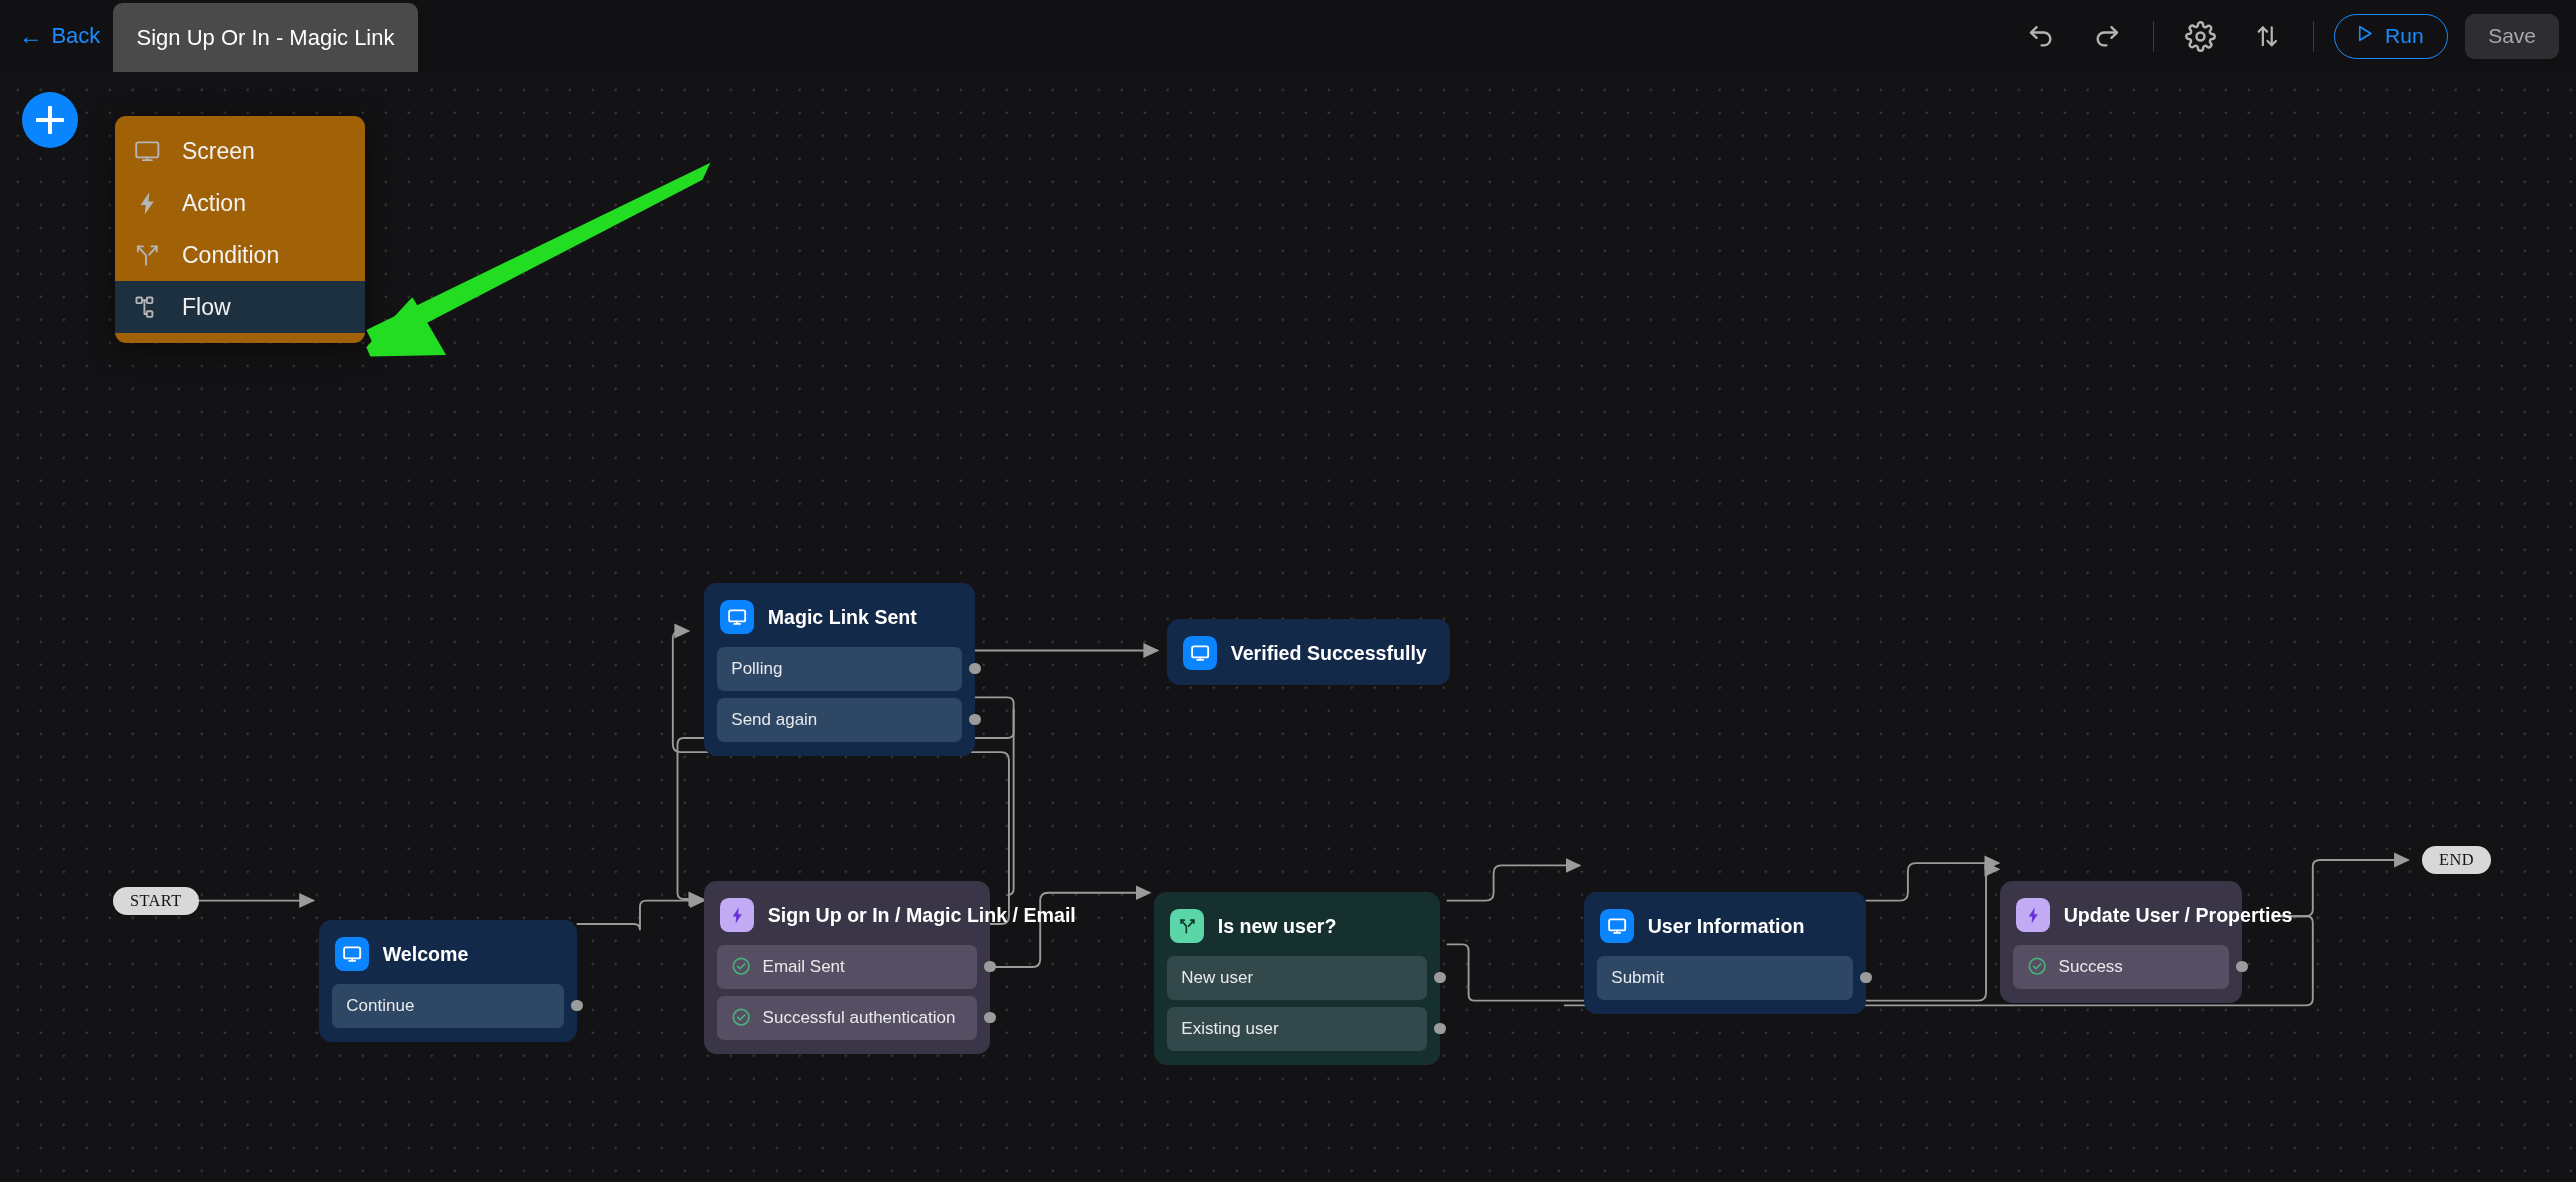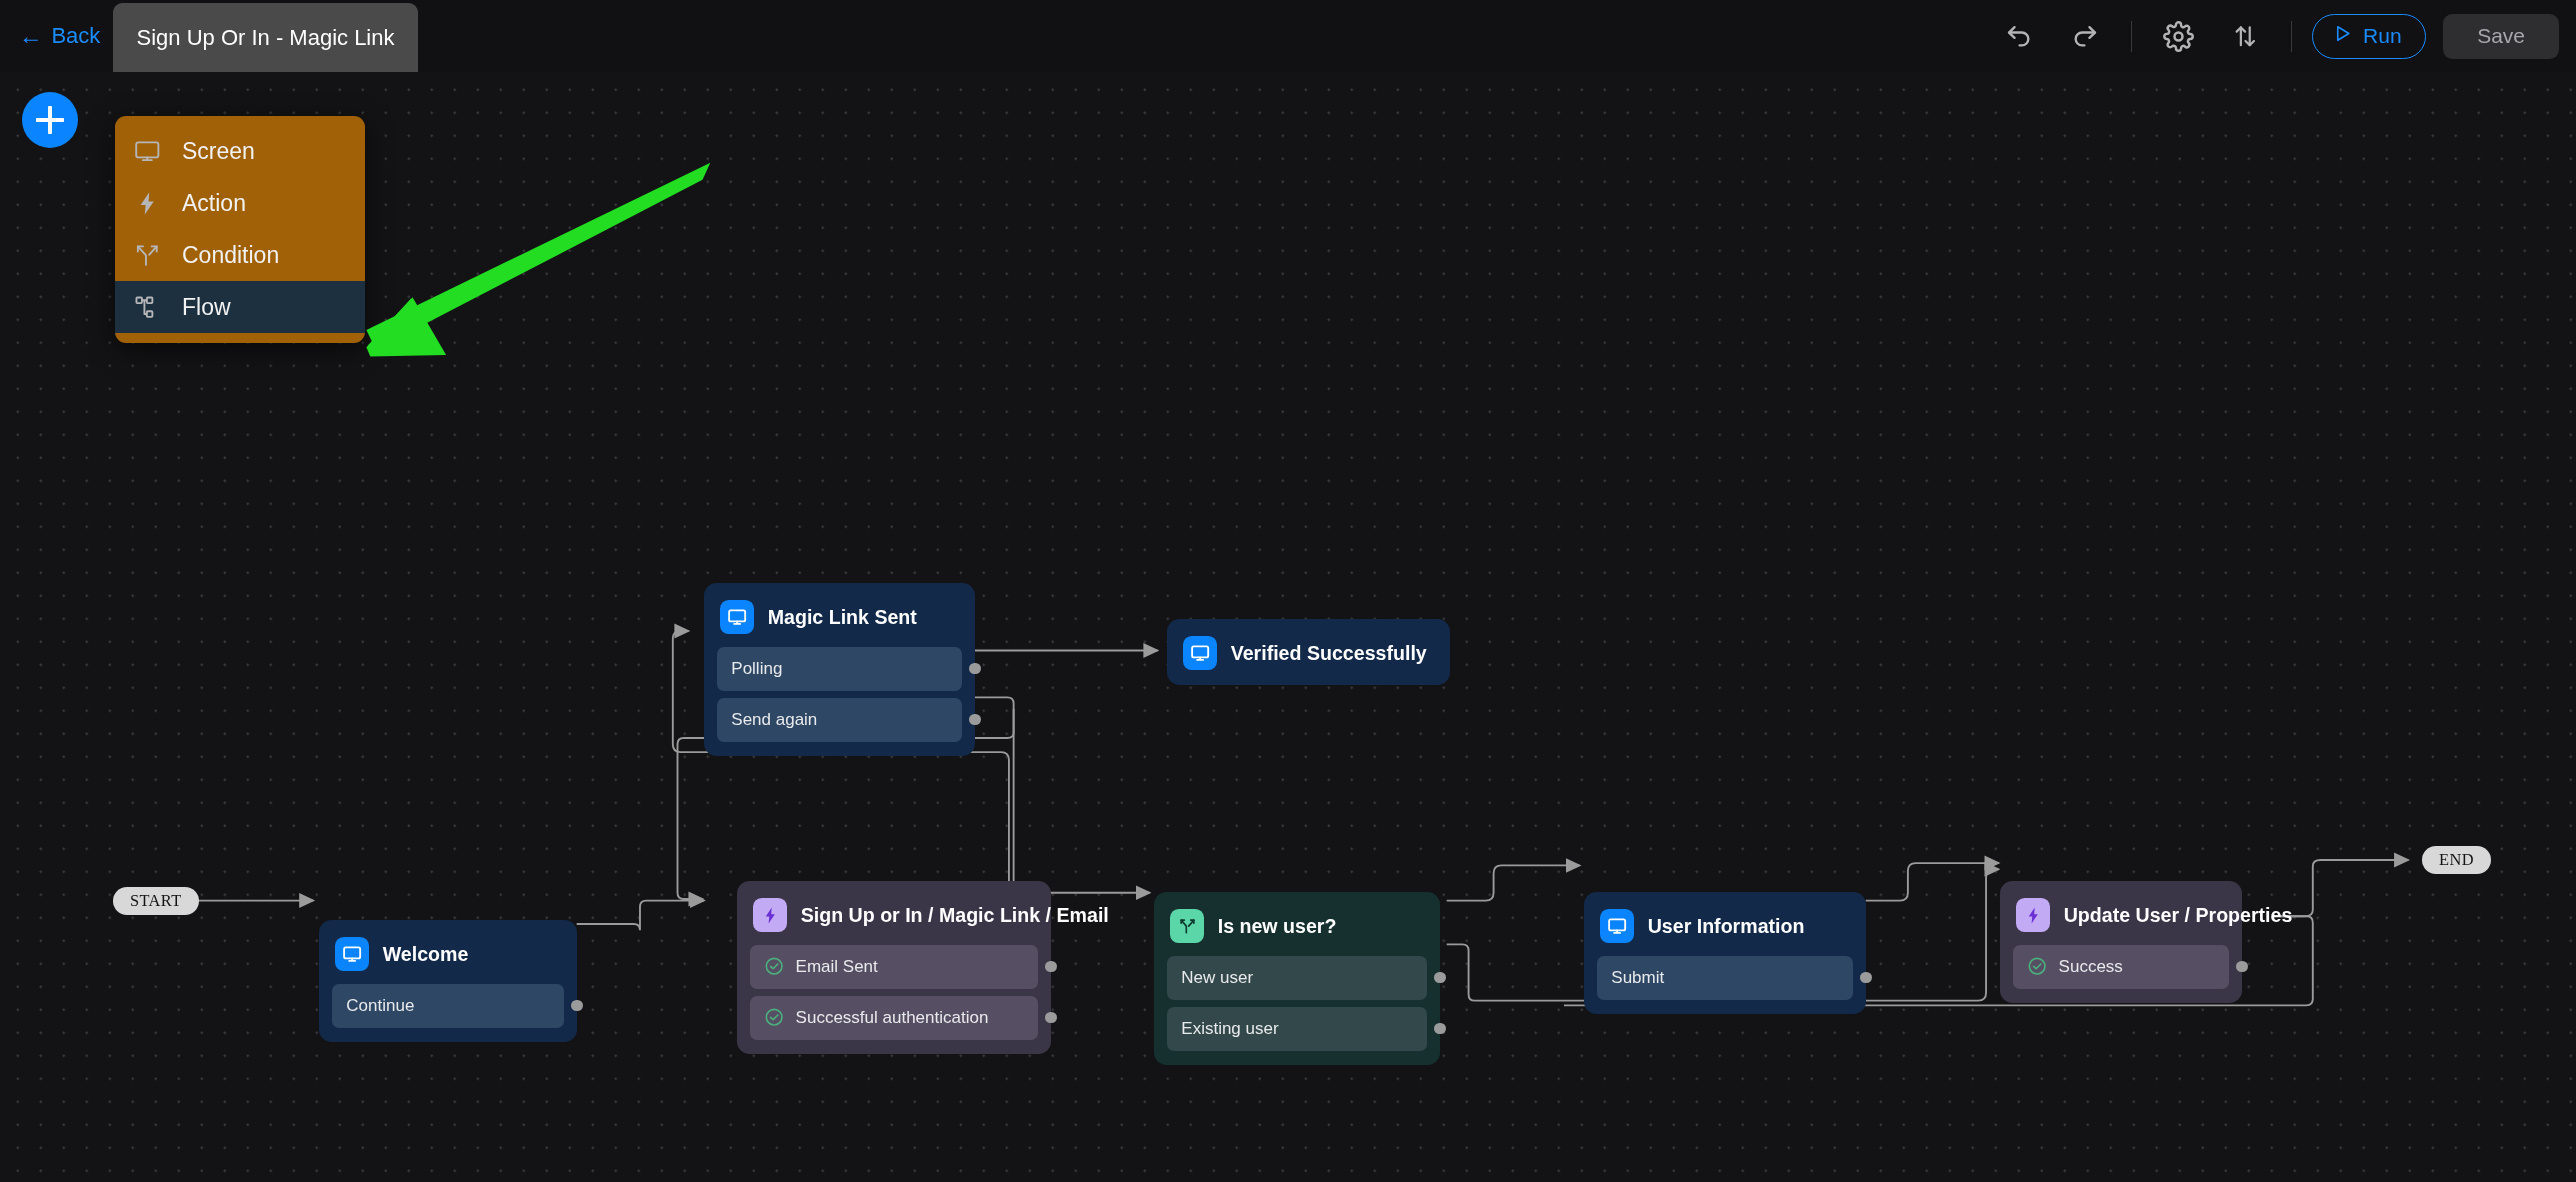--- a/index.html
+++ b/index.html
@@ -44,21 +44,21 @@
   }
   .tb-sep { width: 0.8px; height: 31px; background: #3a3a3c; margin: 0 12.5px; }
   #run-btn {
     display: flex; align-items: center; gap: 11px;
     border: 1.2px solid #1a8cff; color: #1a8cff;
     border-radius: 781px; height: 45px; padding: 0 23.5px 0 20.3px;
     font-size: 21px; cursor: pointer; margin-left: 7.8px;
   }
   #save-btn {
     background: #2e2e31; color: #a8a8ac; border-radius: 9.4px;
-    height: 45px; padding: 0 34px; display: flex; align-items: center;
+    height: 45px; padding: 0 23px; display: flex; align-items: center;
     font-size: 21px; cursor: pointer; margin-left: 17px;
   }
 
   
   #canvas {
     position: absolute; left: 0; top: 72px; width: 2576px; height: 1110px;
     background-color: #131315;
     background-image: radial-gradient(circle, #3a3a3d 1px, transparent 1.1px);
     background-size: 23px 23px;
     background-position: 6.3px 6.3px;
@@ -240,21 +240,21 @@
         <div class="node-title">Welcome</div>
       </div>
       <div class="node-rows">
         <div class="node-row">
           <span>Continue</span>
           <span class="port"></span>
         </div>
       </div>
     </div>
 
-    <div class="node n-action" style="left:704px; top:809px; width:314px;margin-left:33px;">
+    <div class="node n-action" style="left:704px; top:809px; width:286px;">
       <div class="node-head">
         <div class="node-badge">
           <svg width="19" height="19" viewBox="0 0 24 24" fill="#6b2fd6">
             <path d="M13.5 2 L6 13.2 h4.4 L9.6 22 L17.5 10.4 h-4.6 z"></path>
           </svg>
         </div>
         <div class="node-title">Sign Up or In / Magic Link / Email</div>
       </div>
       <div class="node-rows">
         <div class="node-row">

